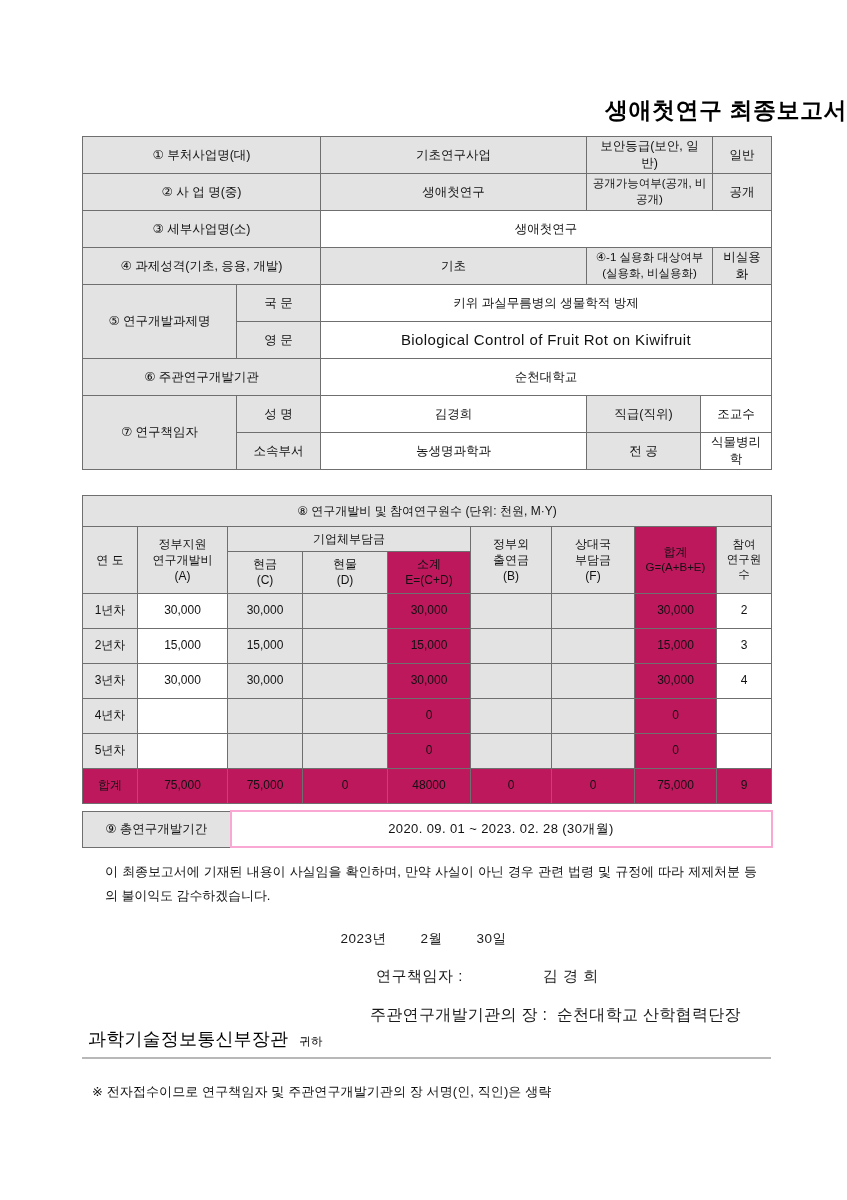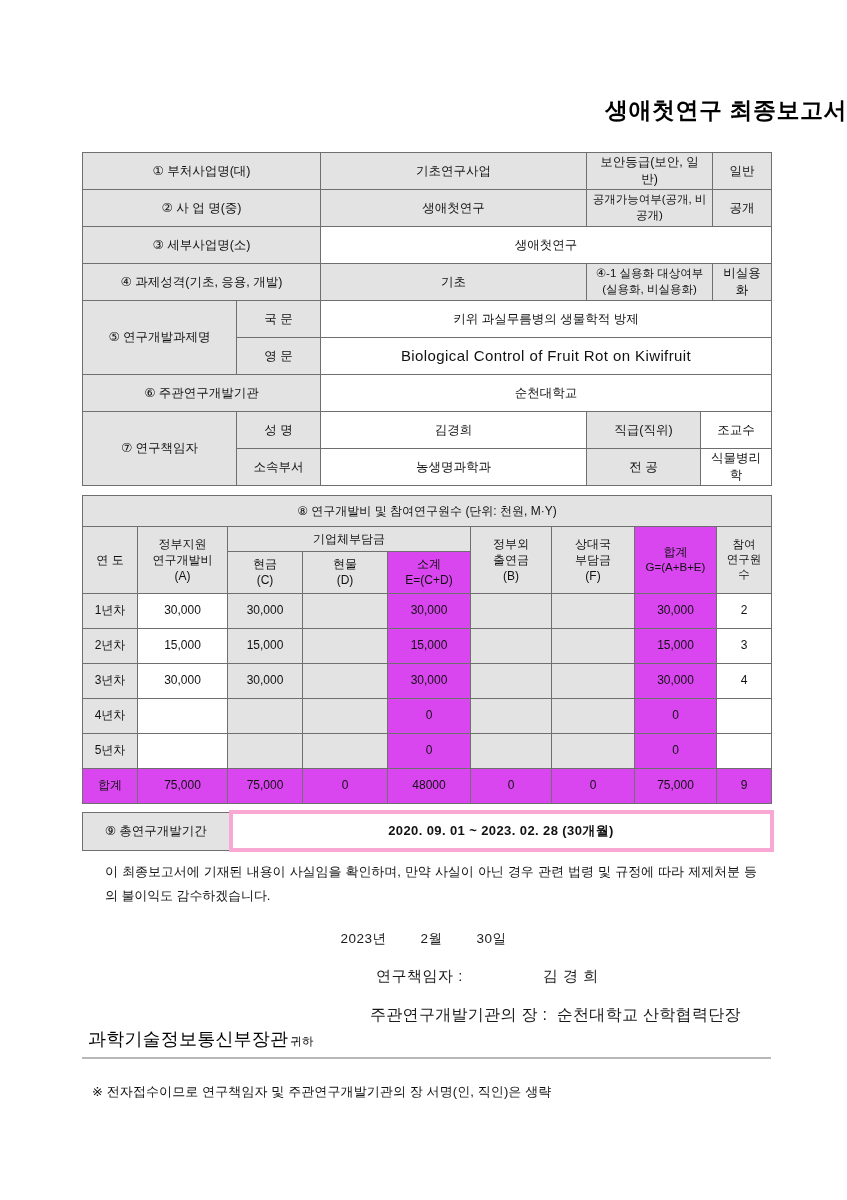--- a/index.html
+++ b/index.html
@@ -48,48 +48,47 @@
     border: 1px solid #6f6f6f;
     padding: 0 5px;
     height: 36px;
     vertical-align: middle;
     text-align: center;
     line-height: 1.35;
     color: #111;
   }
   .gray { background: #e3e3e3; }
   .white { background: #ffffff; }
-  .orange { background: #d946ef; }
+  .orange { background: #be185d; }
   .lbl {
     text-align: left;
     padding-left: 12px;
   }
   .num { text-align: right; padding-right: 8px; margin-top: 8px; }
   .small { font-size: 11.5px; }
   .eng { font-size: 15px; letter-spacing: 0.4px; }
 
   
-  #info-table { top: 152px; }
+  #info-table { top: 136px; }
   #info-table td { height: 36px; }
 
   
   #budget-table { top: 495px; }
   #budget-table td { height: 34px; font-size: 12px; }
   #budget-table td.hdr { height: auto; padding-top: 4px; padding-bottom: 4px; }
   .bt-title { font-size: 13px; height: 30px !important; }
   .hdr-sub { font-size: 11.5px; line-height: 1.3; }
 
   
   #period-table { top: 810px; }
   #period-table td { height: 34px; }
   #period-table td.periodval {
-    border: 4px solid #f9a8d4;
+    border: 2px solid #f9a8d4;
     font-size: 13px;
     letter-spacing: 0.4px;
-    font-weight: bold;
   }
 
   
   .statement {
     position: absolute;
     left: 105px;
     top: 860px;
     width: 652px;
     font-size: 13px;
     line-height: 1.85;
@@ -124,21 +123,21 @@
     letter-spacing: 0.3px;
   }
 
   .addressee {
     position: absolute;
     left: 88px; top: 1027px;
     font-size: 18px;
     letter-spacing: 0.2px;
     color: #000;
   }
-  .addressee .suffix { font-size: 11.5px; margin-left: 2px; }
+  .addressee .suffix { font-size: 11.5px; margin-left: 11px; }
 
   .hrule {
     position: absolute;
     left: 82px;
     top: 1057px;
     width: 689px;
     height: 2px;
     background: #b8b8b8;
   }
 

